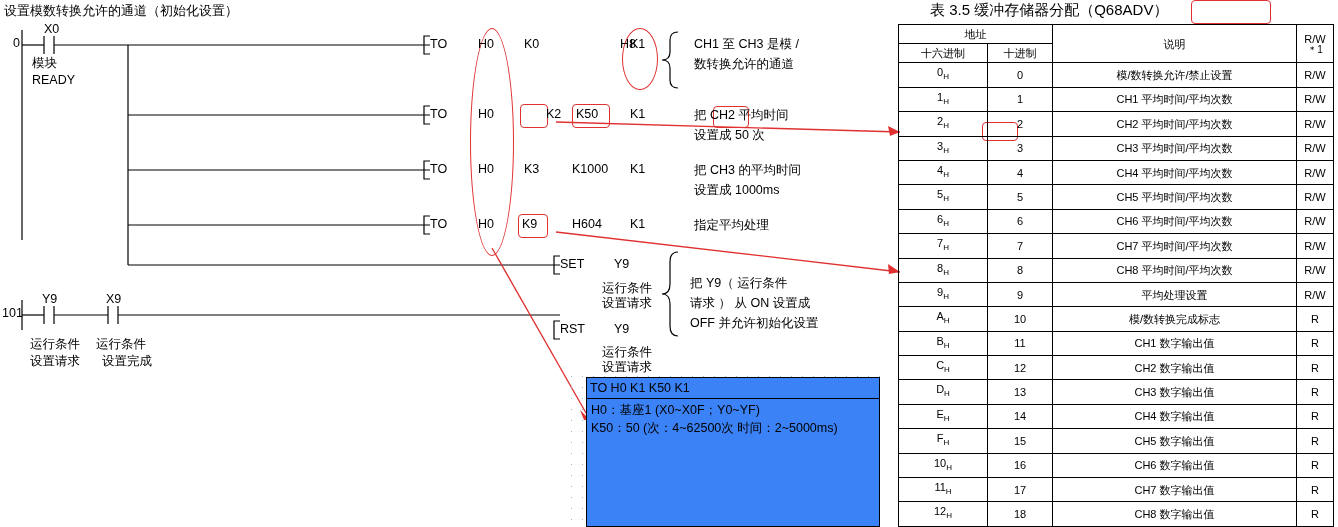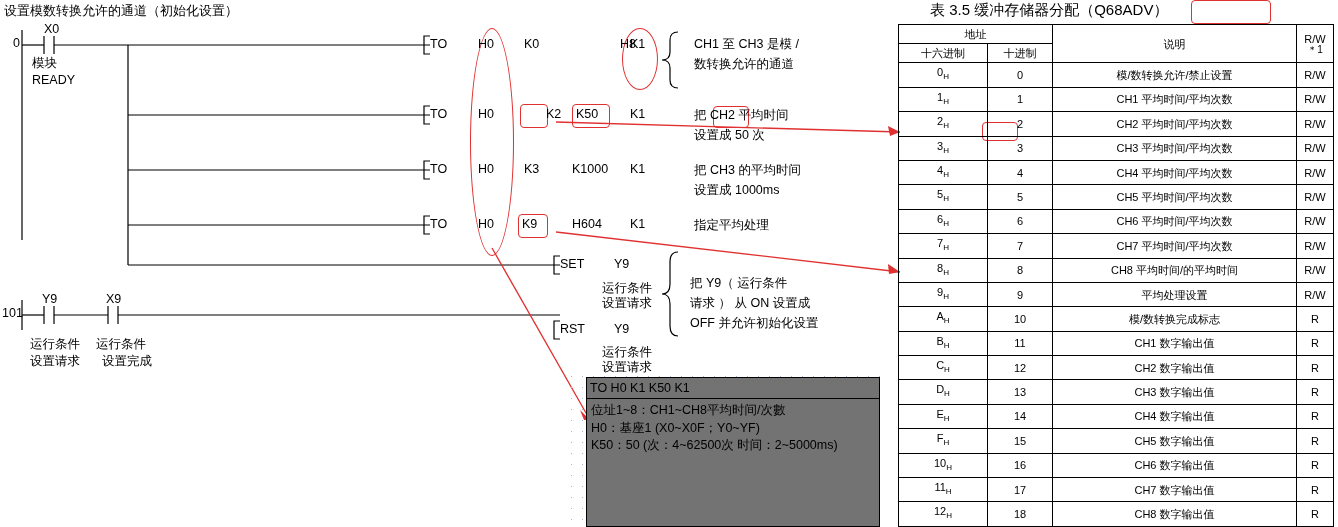--- a/index.html
+++ b/index.html
@@ -16,21 +16,21 @@
   .txt{position:absolute;font-size:12.5px;line-height:15px;white-space:nowrap;}
   
   .tblwrap{position:absolute;left:898px;top:24px;width:436px;}
   table.buf{border-collapse:collapse;width:436px;font-size:11px;}
   table.buf td,table.buf th{border:1px solid #000;text-align:center;padding:0;height:18.2px;line-height:18.2px;font-weight:normal;}
   table.buf th{height:18px;}
   .tbltitle{position:absolute;left:930px;top:1px;font-size:15px;white-space:nowrap;}
   .desc-cell{text-align:center;}
   .sub{font-size:8px;vertical-align:sub;}
   
-  .notebox{position:absolute;left:586px;top:377px;width:292px;height:148px;border:1px solid #000;background:#737373;}
+  .notebox{position:absolute;left:586px;top:377px;width:292px;height:148px;border:1px solid #000;background:#3b82f6;}
   .notebox .hdr{border-bottom:1px solid #000;height:20px;line-height:20px;font-size:12.5px;padding-left:3px;}
   .notebox .bdy{font-size:12.5px;line-height:17.5px;padding:3px 4px 0 4px;}
   .dotbg{position:absolute;left:566px;top:371px;width:320px;height:156px;
      background-image:radial-gradient(#9db9d6 0.8px, transparent 0.9px);
      background-size:11px 11px;}
   .ellipse{position:absolute;border:1.6px solid #e03030;border-radius:50%;}
   .rectred{position:absolute;border:1.6px solid #e03030;border-radius:4px;}
 </style>
 </head>
 <body>
@@ -146,21 +146,20 @@
 <div class="txt" style="left:602px;top:360px;">设置请求</div>
 
 <div class="txt" style="left:690px;top:276px;">把 Y9（ 运行条件</div>
 <div class="txt" style="left:690px;top:296px;">请求 ） 从 ON 设置成</div>
 <div class="txt" style="left:690px;top:316px;">OFF 并允许初始化设置</div>
 
 <div class="dotbg"></div>
 <div class="notebox">
   <div class="hdr">TO H0 K1 K50 K1</div>
   <div class="bdy">
-    <div>位址1~8：CH1~CH8平均时间/次數</div>
     <div>H0：基座1 (X0~X0F；Y0~YF)</div>
     <div>K50：50 (次：4~62500次  时间：2~5000ms)</div>
   </div>
 </div>
 
 <div class="tbltitle">表 3.5 缓冲存储器分配（Q68ADV）</div>
 <div class="tblwrap">
   <table class="buf">
     <thead>
       <tr>
@@ -221,21 +220,21 @@
         </tr>
         <tr>
           <td>7<span class="sub">H</span></td>
           <td>7</td>
           <td class="desc-cell">CH7 平均时间/平均次数</td>
           <td style="width: 36px;">R/W</td>
         </tr>
         <tr>
           <td>8<span class="sub">H</span></td>
           <td>8</td>
-          <td class="desc-cell">CH8 平均时间/的平均时间</td>
+          <td class="desc-cell">CH8 平均时间/平均次数</td>
           <td style="width: 36px;">R/W</td>
         </tr>
         <tr>
           <td>9<span class="sub">H</span></td>
           <td>9</td>
           <td class="desc-cell">平均处理设置</td>
           <td style="width: 36px;">R/W</td>
         </tr>
         <tr>
           <td>A<span class="sub">H</span></td>

